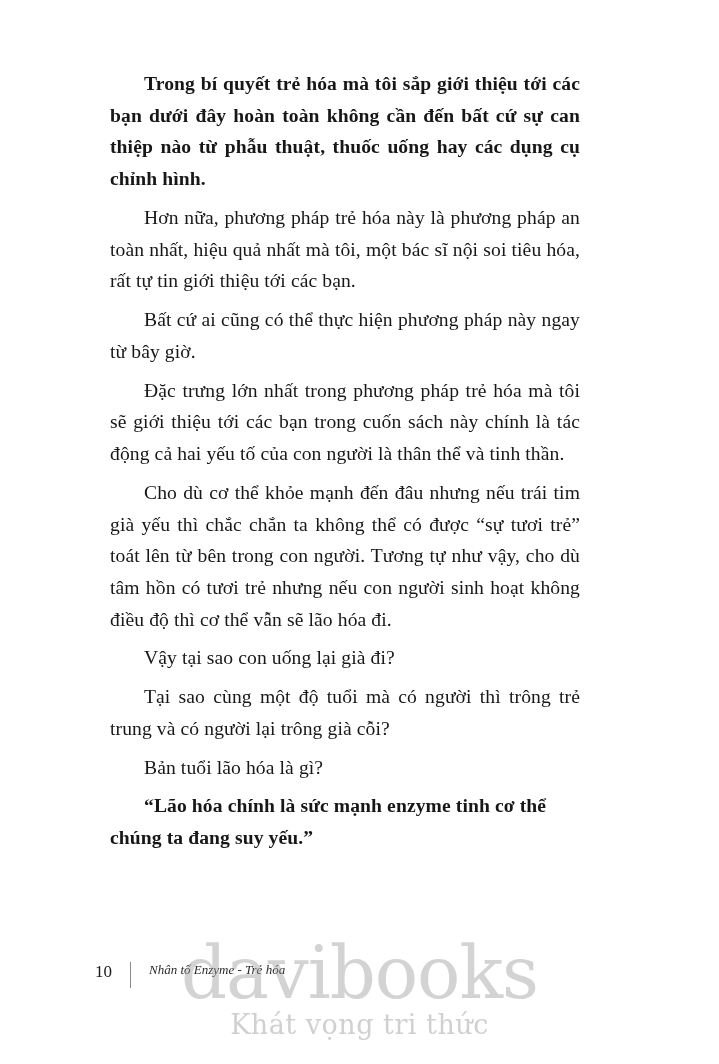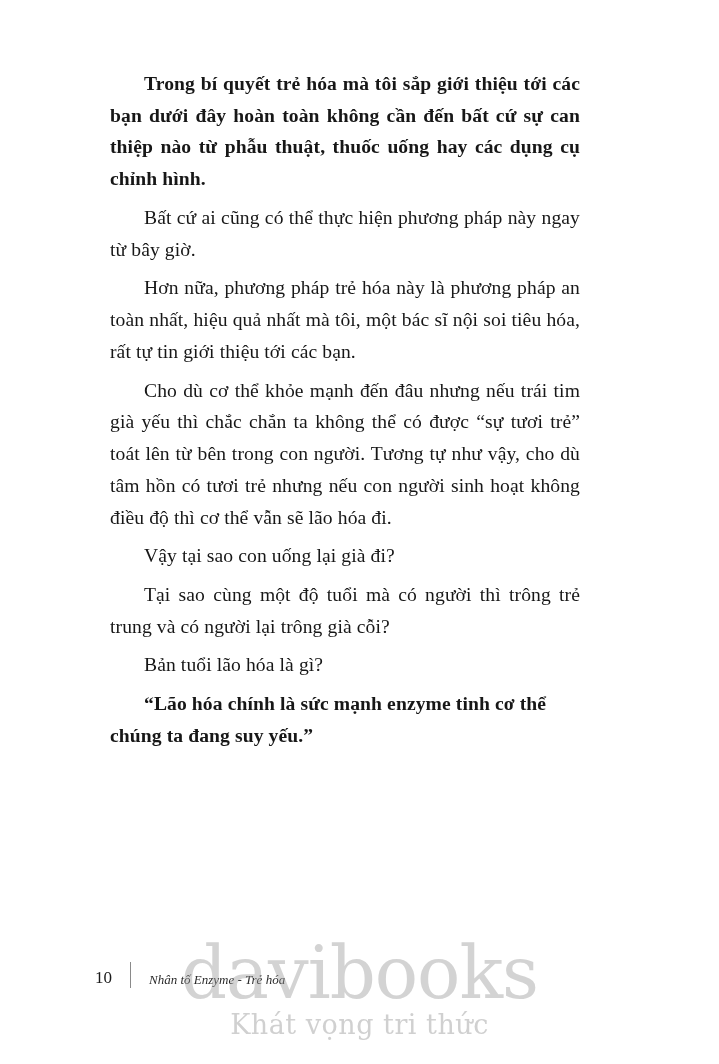--- a/index.html
+++ b/index.html
@@ -50,21 +50,21 @@
   p.para.last-short {
     text-align: left;
   }
 
   
   .footer {
     position: absolute;
     left: 95px;
     bottom: 42px;
     display: flex;
-    align-items: flex-end;
+    align-items: flex-start;
     gap: 4px;
   }
   .folio {
     font-size: 17px;
     font-family: "Liberation Serif", serif;
     color: #1a1a1a;
     padding-right: 14px;
   }
   .folio-rule {
     width: 1px;
@@ -105,22 +105,23 @@
     letter-spacing: 0.5px;
   }
 </style>
 </head>
 <body>
 
 <div class="page">
 
   <div class="content">
     <p class="para bold">Trong bí quyết trẻ hóa mà tôi sắp giới thiệu tới các bạn dưới đây hoàn toàn không cần đến bất cứ sự can thiệp nào từ phẫu thuật, thuốc uống hay các dụng cụ chỉnh hình.</p>
+    <p class="para">Hơn nữa, phương pháp trẻ hóa này là phương pháp an toàn nhất, hiệu quả nhất mà tôi, một bác sĩ nội soi tiêu hóa, rất tự tin giới thiệu tới các bạn.</p>
     <p class="para">Bất cứ ai cũng có thể thực hiện phương pháp này ngay từ bây giờ.</p>
-    <p class="para">Hơn nữa, phương pháp trẻ hóa này là phương pháp an toàn nhất, hiệu quả nhất mà tôi, một bác sĩ nội soi tiêu hóa, rất tự tin giới thiệu tới các bạn.</p>
+    <p class="para">Đặc trưng lớn nhất trong phương pháp trẻ hóa mà tôi sẽ giới thiệu tới các bạn trong cuốn sách này chính là tác động cả hai yếu tố của con người là thân thể và tinh thần.</p>
     <p class="para">Cho dù cơ thể khỏe mạnh đến đâu nhưng nếu trái tim già yếu thì chắc chắn ta không thể có được “sự tươi trẻ” toát lên từ bên trong con người. Tương tự như vậy, cho dù tâm hồn có tươi trẻ nhưng nếu con người sinh hoạt không điều độ thì cơ thể vẫn sẽ lão hóa đi.</p>
     <p class="para last-short">Vậy tại sao con uống lại già đi?</p>
     <p class="para">Tại sao cùng một độ tuổi mà có người thì trông trẻ trung và có người lại trông già cỗi?</p>
     <p class="para last-short">Bản tuổi lão hóa là gì?</p>
     <p class="para bold last-short">“Lão hóa chính là sức mạnh enzyme tinh cơ thể chúng ta đang suy yếu.”</p>
   </div>
 
   <div class="footer">
     <span class="folio">10</span>
     <span class="folio-rule"></span>

